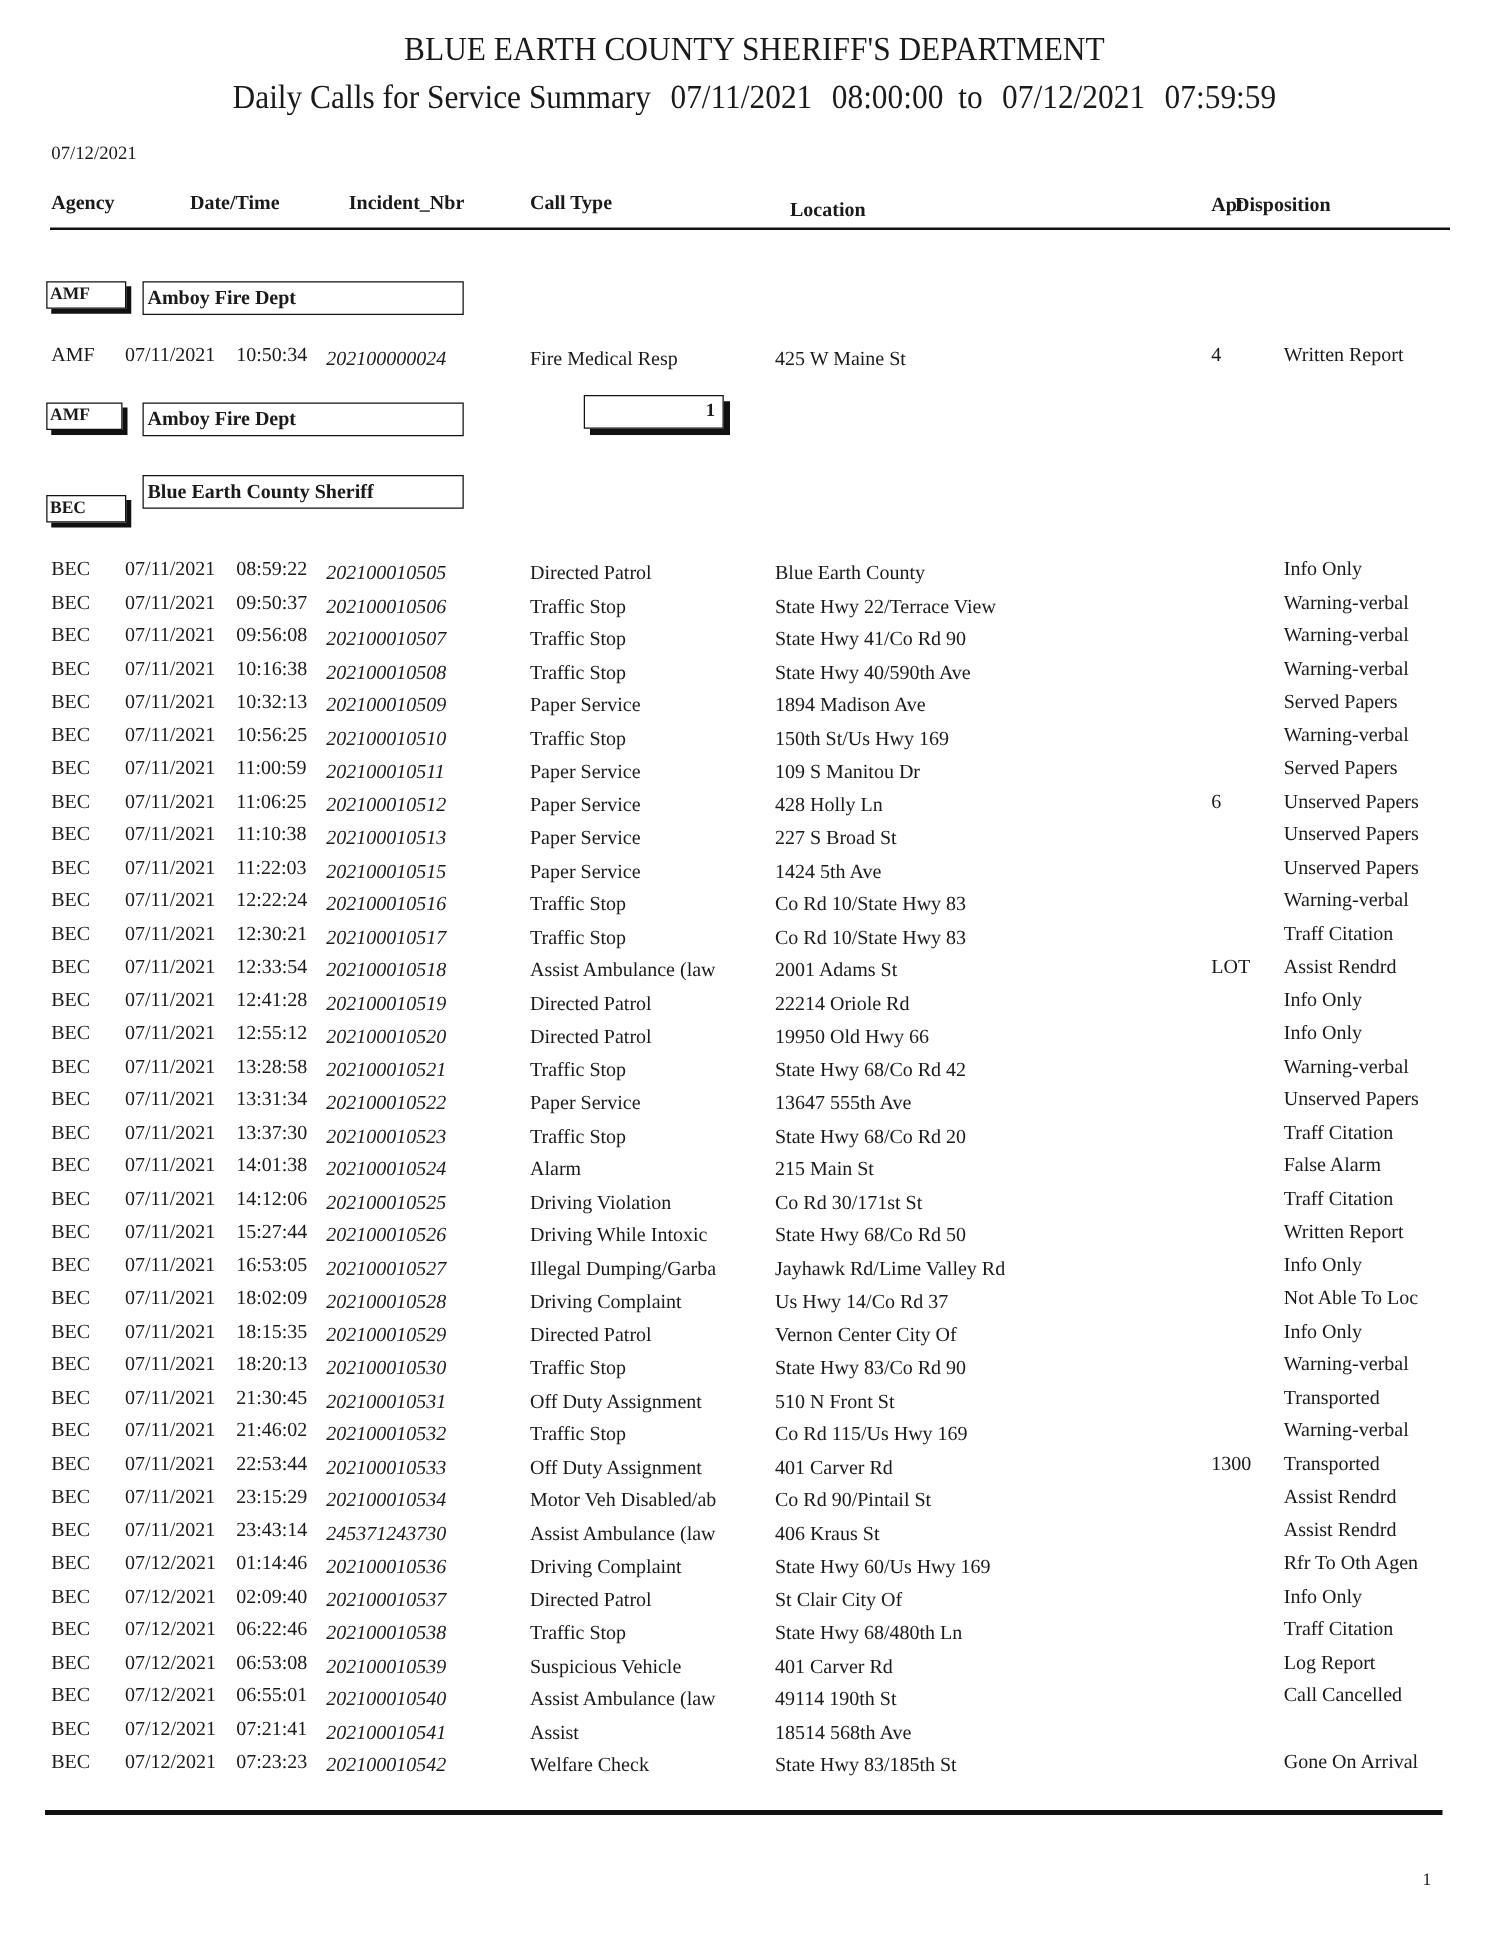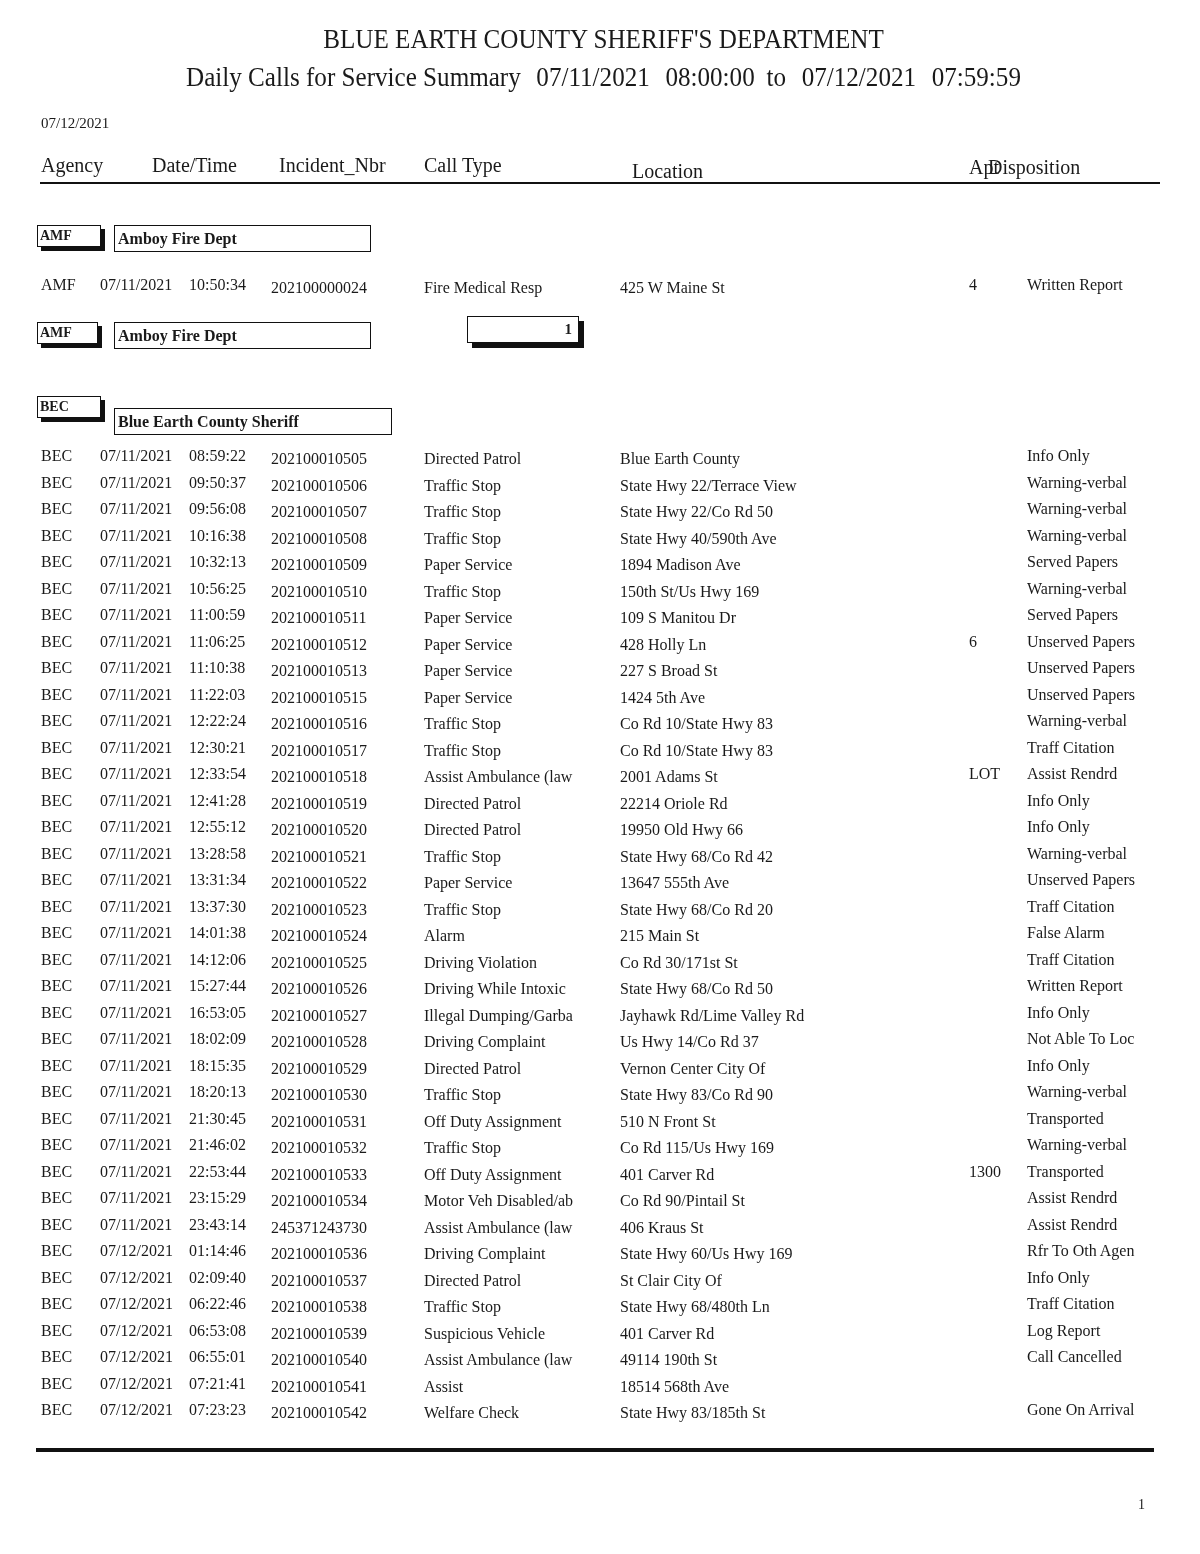--- a/index.html
+++ b/index.html
@@ -10,21 +10,21 @@
     .title1 {
       position: absolute; top: 24px; left: 0; width: 1207px; text-align: center;
       font-size: 27px; letter-spacing: 0px; transform: scaleX(0.93); transform-origin: center;
     }
     .title2 {
       position: absolute; top: 62px; left: 0; width: 1207px; text-align: center;
       font-size: 27px; transform: scaleX(0.93); transform-origin: center;
     }
     .title2 span { margin-right: 10px; }
     .print-date { position: absolute; top: 115px; left: 41px; font-size: 15px; }
-    .col-hdr { position: absolute; font-size: 20px; font-weight: normal; }
+    .col-hdr { position: absolute; font-size: 16px; font-weight: bold; }
     .hdr-rule { position: absolute; top: 182px; left: 40px; width: 1120px; height: 2px; background: #111; }
     .footer-rule { position: absolute; top: 1448px; left: 36px; width: 1118px; height: 4px; background: #111; }
     .page-num { position: absolute; top: 1497px; left: 1138px; font-size: 14px; }
 
     .agency-box {
       position: absolute; height: 22px; border: 1.5px solid #111; background: #fff;
       box-shadow: 4px 4px 0 #111; font-weight: bold; font-size: 14px;
       padding-left: 2px; line-height: 20px; box-sizing: border-box;
     }
     .agency-name {
@@ -35,21 +35,21 @@
       position: absolute; height: 27px; border: 1.5px solid #111; background: #fff;
       box-shadow: 5px 5px 0 #111; font-weight: bold; font-size: 15px; text-align: right;
       padding-right: 6px; line-height: 24px; box-sizing: border-box;
     }
 
     .row { position: absolute; left: 0; width: 1200px; height: 26px; font-size: 16px; }
     .row span { position: absolute; white-space: nowrap; }
     .c-agency { left: 41px; top: 0; }
     .c-date { left: 100px; top: 0; }
     .c-time { left: 189px; top: 0; }
-    .c-inc { left: 271px; top: 3px; }
+    .c-inc { left: 261px; top: 3px; font-style: italic; }
     .c-type { left: 424px; top: 3px; }
     .c-loc { left: 620px; top: 3px; }
     .c-apt { left: 969px; top: 0; }
     .c-disp { left: 1027px; top: 0; }
   </style>
 </head>
 <body>
 
 <div class="title1">BLUE EARTH COUNTY SHERIFF'S DEPARTMENT</div>
 <div class="title2">
@@ -83,21 +83,21 @@
   <span class="c-loc">425 W Maine St</span>
   <span class="c-apt">4</span>
   <span class="c-disp">Written Report</span>
 </div>
 
 <div class="agency-box" style="left:37px;top:322px;width:61px">AMF</div>
 <div class="agency-name" style="left:114px;top:322px;width:257px">Amboy Fire Dept</div>
 <div class="count-box" style="left:467px;top:316px;width:112px">1</div>
 
 <div class="agency-box" style="left:37px;top:396px;width:64px">BEC</div>
-<div class="agency-name" style="left:114px;top:408px;width:278px">Blue Earth County Sheriff</div>
+<div class="agency-name" style="left:114px;top:380px;width:257px">Blue Earth County Sheriff</div>
 
 <div id="bec-rows">
     <div class="row" style="top: 447px;">
       <span class="c-agency">BEC</span>
       <span class="c-date">07/11/2021</span>
       <span class="c-time">08:59:22</span>
       <span class="c-inc">202100010505</span>
       <span class="c-type">Directed Patrol</span>
       <span class="c-loc">Blue Earth County</span>
       <span class="c-apt"></span>
@@ -112,21 +112,21 @@
       <span class="c-loc">State Hwy 22/Terrace View</span>
       <span class="c-apt"></span>
       <span class="c-disp">Warning-verbal</span>
     </div>
     <div class="row" style="top: 500px;">
       <span class="c-agency">BEC</span>
       <span class="c-date">07/11/2021</span>
       <span class="c-time">09:56:08</span>
       <span class="c-inc">202100010507</span>
       <span class="c-type">Traffic Stop</span>
-      <span class="c-loc">State Hwy 22/Co Rd 50</span>
+      <span class="c-loc">State Hwy 41/Co Rd 90</span>
       <span class="c-apt"></span>
       <span class="c-disp">Warning-verbal</span>
     </div>
     <div class="row" style="top: 526.5px;">
       <span class="c-agency">BEC</span>
       <span class="c-date">07/11/2021</span>
       <span class="c-time">10:16:38</span>
       <span class="c-inc">202100010508</span>
       <span class="c-type">Traffic Stop</span>
       <span class="c-loc">State Hwy 40/590th Ave</span>

